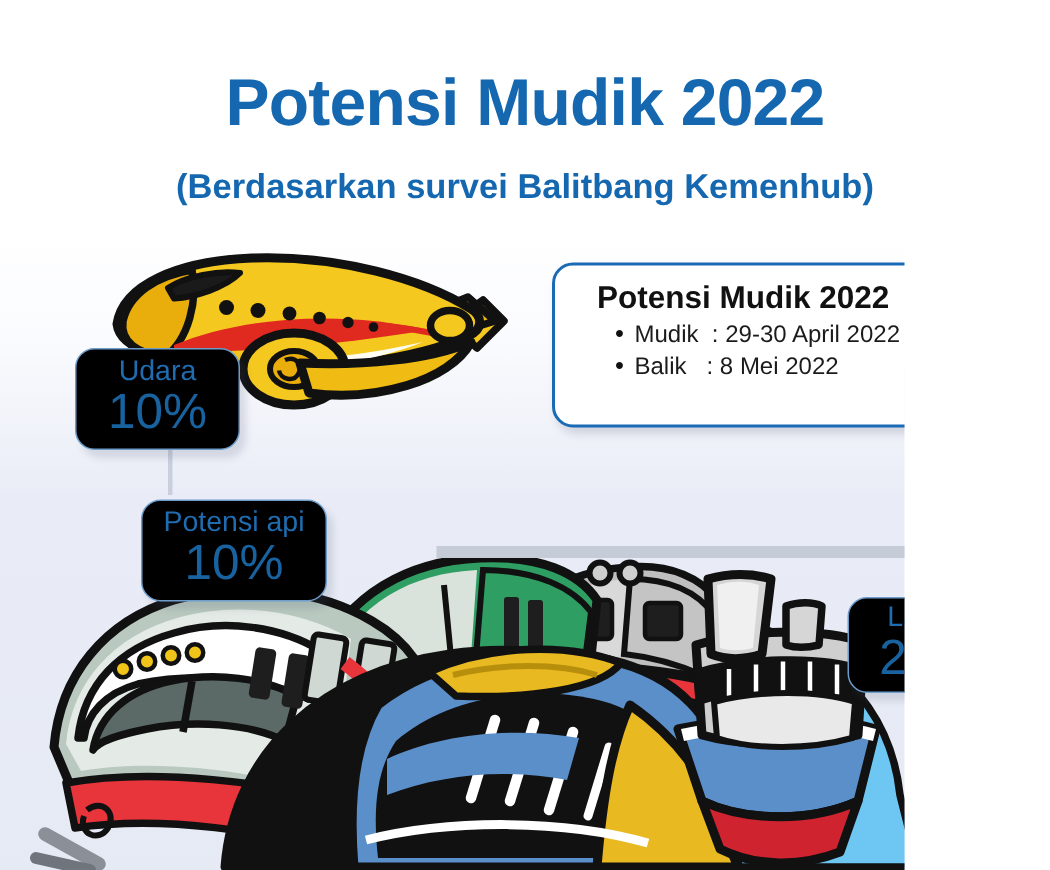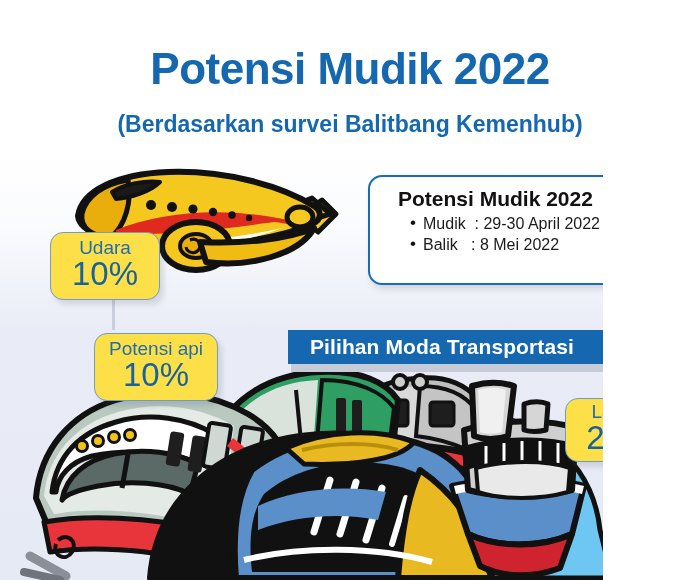--- a/index.html
+++ b/index.html
@@ -72,21 +72,21 @@
   .banner-shadow {
     position:absolute; left:291px; top:364px; width:409px; height:8px;
     background:#c6cbd8; z-index:23;
   }
   .banner-text {
     color:#ffffff; font-size:21px; font-weight:bold;
     margin-left:22px; letter-spacing:0.1px;
   }
   
   .chip {
-    position:absolute; background:#fde047;
+    position:absolute; background:#000000;
     border:1.6px solid #6d9dcb; border-radius:13px;
     z-index:30; text-align:center;
     box-shadow:4px 5px 5px rgba(70,80,110,0.16);
     display:flex; flex-direction:column; justify-content:center;
     padding:2px 0 4px;
   }
   .chip .mode { font-size:19px; color:#1f6cb0; line-height:1.1; }
   .chip .pct  { font-size:33px; color:#18639f; line-height:1.06; margin-top:-1px; }
   #chip-udara { left:50px; top:232px; width:110px; height:68px; }
   #chip-kereta{ left:94px; top:333px; width:124px; height:68px; }
@@ -280,23 +280,20 @@
 
   <div class="info-card" style="border-color: rgb(26, 107, 181);">
     <div class="info-card-title">Potensi Mudik 2022</div>
     <ul class="info-list">
       <li>Mudik  : 29-30 April 2022</li>
       <li>Balik   : 8 Mei 2022</li>
     </ul>
   </div>
 
   <div class="banner-shadow"></div>
-  <div class="banner" style="background: rgb(21, 104, 176);">
-    <span class="banner-text" style="color: rgb(255, 255, 255);">Pilihan Moda Transportasi</span>
-  </div>
 
   <div class="chip-stem" id="stem-udara"></div>
 
   <div class="chip" id="chip-udara">
     <span class="mode">Udara</span>
     <span class="pct">10%</span>
   </div>
 
   <div class="chip" id="chip-kereta">
     <span class="mode">Potensi api</span>

